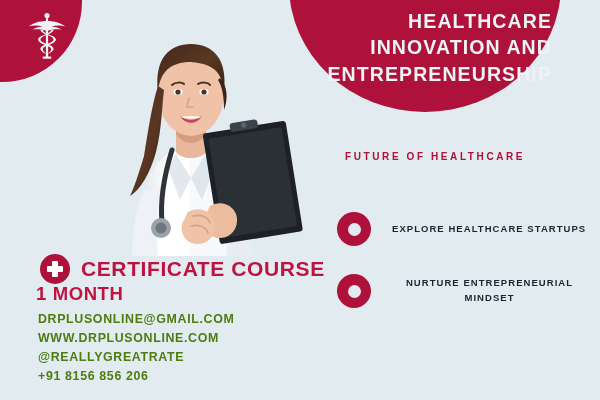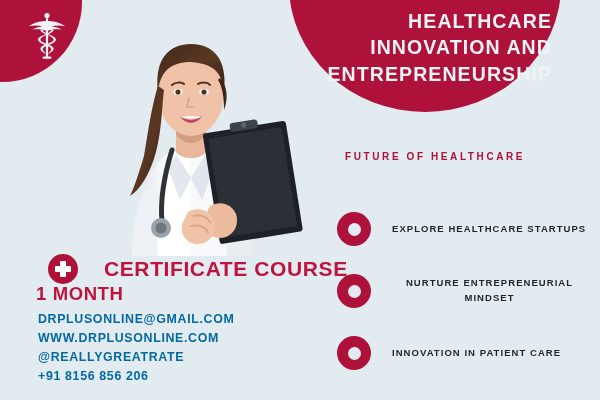--- a/index.html
+++ b/index.html
@@ -118,25 +118,24 @@
     font-size: 9.5px;
     font-weight: bold;
     letter-spacing: 1.05px;
     line-height: 1.55;
     text-transform: uppercase;
   }
 
   
   .cert-line {
     position: absolute;
-    left: 48px;
+    left: 40px;
     top: 254px;
     display: flex;
     align-items: center;
-    gap: 15px;
   }
   .cross-badge {
     position: relative;
     width: 30px;
     height: 30px;
     border-radius: 50%;
     background: #ae1139;
     flex: 0 0 auto;
   }
   .cross-badge::before,
@@ -177,21 +176,21 @@
     font-size: 18.5px;
     font-weight: bold;
     letter-spacing: 0.6px;
   }
 
   
   .contacts {
     position: absolute;
     left: 38px;
     top: 310px;
-    color: #0369a1;
+    color: #4d7c0f;
     font-size: 12.4px;
     font-weight: bold;
     letter-spacing: 0.65px;
     line-height: 1.53;
   }
   .contacts div { white-space: nowrap; }
 </style>
 </head>
 <body>
 
@@ -288,24 +287,20 @@
 
   <div class="bullets">
     <div class="bullet-row">
       <span class="bullet-ring"></span>
       <span class="bullet-label">EXPLORE HEALTHCARE STARTUPS</span>
     </div>
     <div class="bullet-row">
       <span class="bullet-ring"></span>
       <span class="bullet-label">NURTURE ENTREPRENEURIAL MINDSET</span>
     </div>
-    <div class="bullet-row">
-      <span class="bullet-ring"></span>
-      <span class="bullet-label">INNOVATION IN PATIENT CARE</span>
-    </div>
   </div>
 
   <div class="cert-line">
     <span class="cross-badge"></span>
     <span class="cert-title">CERTIFICATE COURSE</span>
   </div>
   <div class="cert-sub">1 MONTH</div>
 
   <div class="contacts">
     <div>DRPLUSONLINE@GMAIL.COM</div>

